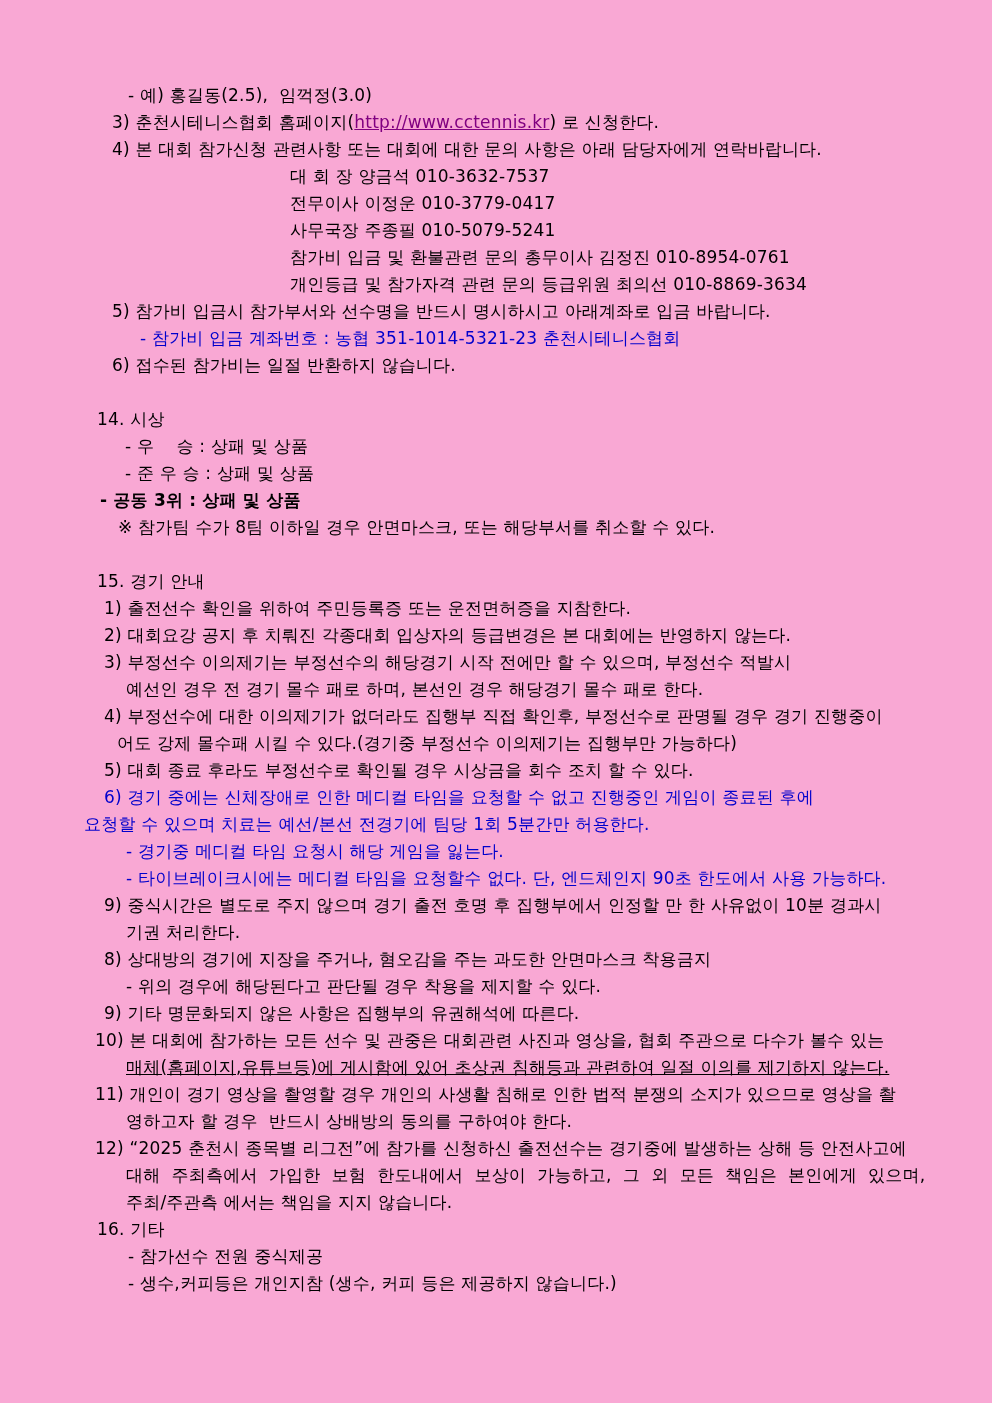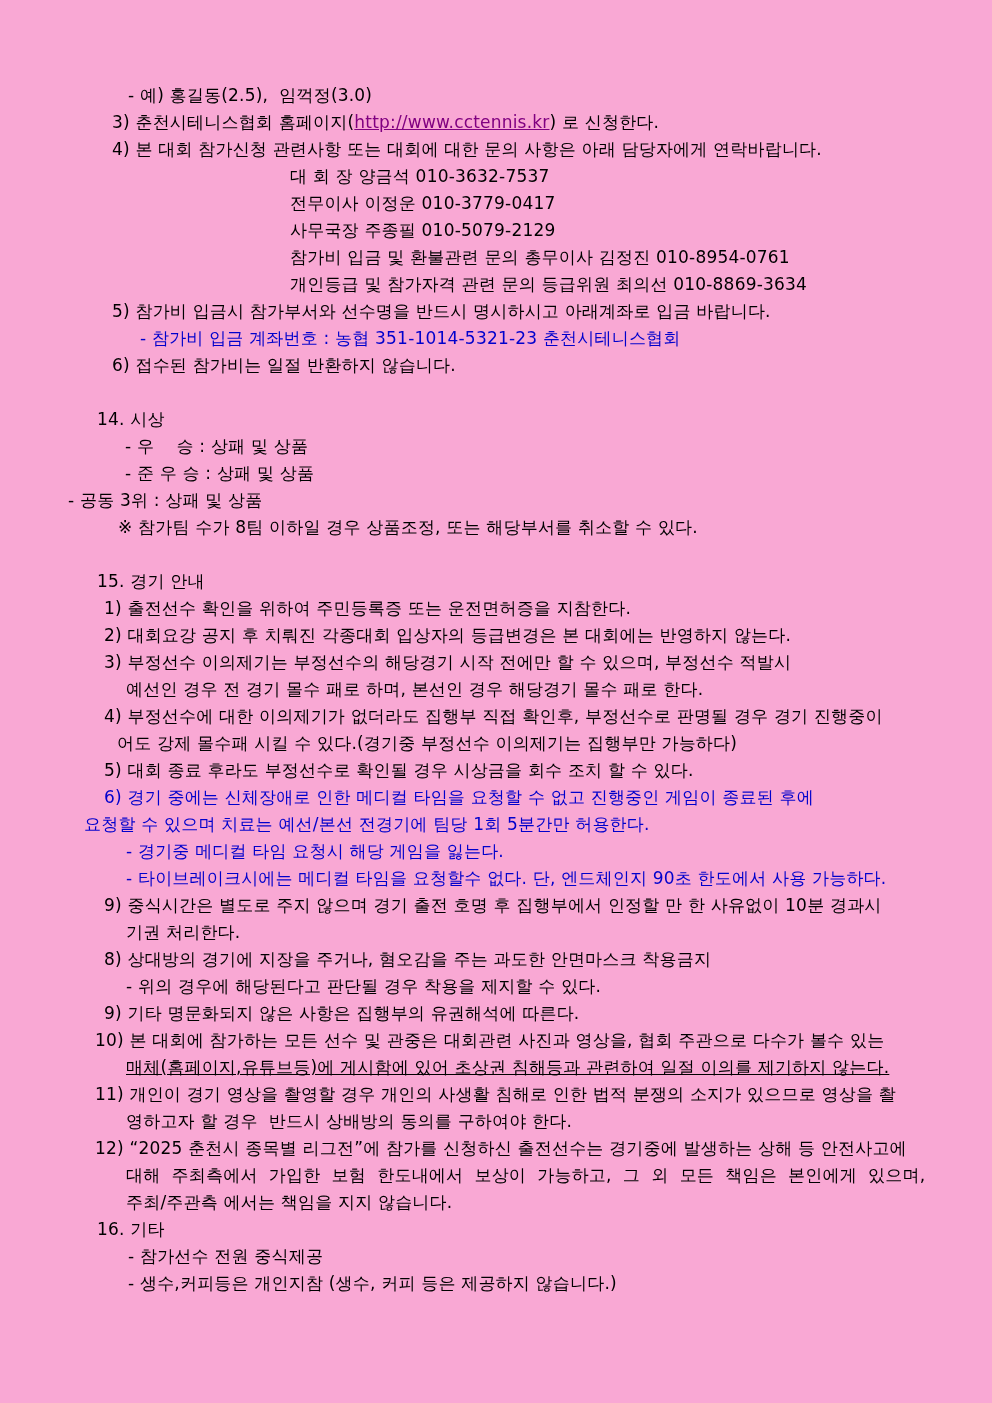--- a/index.html
+++ b/index.html
@@ -33,32 +33,32 @@
 </head>
 <body>
 
 <div class="page">
   <div class="doc" id="doc-lines">
       <div class="line" style="padding-left: 128px;">- 예) 홍길동(2.5),  임꺽정(3.0)</div>
       <div class="line" style="padding-left: 112px;"><span>3) 춘천시테니스협회 홈페이지(</span><span class="link">http://www.cctennis.kr</span><span>) 로 신청한다.</span></div>
       <div class="line" style="padding-left: 112px;">4) 본 대회 참가신청 관련사항 또는 대회에 대한 문의 사항은 아래 담당자에게 연락바랍니다.</div>
       <div class="line" style="padding-left: 290px;">대 회 장 양금석 010-3632-7537</div>
       <div class="line" style="padding-left: 290px;">전무이사 이정운 010-3779-0417</div>
-      <div class="line" style="padding-left: 290px;">사무국장 주종필 010-5079-2129</div>
+      <div class="line" style="padding-left: 290px;">사무국장 주종필 010-5079-5241</div>
       <div class="line" style="padding-left: 290px;">참가비 입금 및 환불관련 문의 총무이사 김정진 010-8954-0761</div>
       <div class="line" style="padding-left: 290px;">개인등급 및 참가자격 관련 문의 등급위원 최의선 010-8869-3634</div>
       <div class="line" style="padding-left: 112px;">5) 참가비 입금시 참가부서와 선수명을 반드시 명시하시고 아래계좌로 입금 바랍니다.</div>
       <div class="line blue" style="padding-left: 140px;">- 참가비 입금 계좌번호 : 농협 351-1014-5321-23 춘천시테니스협회</div>
       <div class="line" style="padding-left: 112px;">6) 접수된 참가비는 일절 반환하지 않습니다.</div>
       <div class="line"></div>
       <div class="line" style="padding-left: 97px;">14. 시상</div>
       <div class="line" style="padding-left: 125px;">- 우    승 : 상패 및 상품</div>
       <div class="line" style="padding-left: 125px;">- 준 우 승 : 상패 및 상품</div>
-      <div class="line" style="padding-left: 68px;">- 공동 3위 : 상패 및 상품</div>
-      <div class="line" style="padding-left: 118px;">※ 참가팀 수가 8팀 이하일 경우 상품조정, 또는 해당부서를 취소할 수 있다.</div>
+      <div class="line" style="padding-left: 100px; font-weight: bold;">- 공동 3위 : 상패 및 상품</div>
+      <div class="line" style="padding-left: 118px;">※ 참가팀 수가 8팀 이하일 경우 안면마스크, 또는 해당부서를 취소할 수 있다.</div>
       <div class="line"></div>
       <div class="line" style="padding-left: 97px;">15. 경기 안내</div>
       <div class="line" style="padding-left: 104px;">1) 출전선수 확인을 위하여 주민등록증 또는 운전면허증을 지참한다.</div>
       <div class="line" style="padding-left: 104px;">2) 대회요강 공지 후 치뤄진 각종대회 입상자의 등급변경은 본 대회에는 반영하지 않는다.</div>
       <div class="line" style="padding-left: 104px;">3) 부정선수 이의제기는 부정선수의 해당경기 시작 전에만 할 수 있으며, 부정선수 적발시</div>
       <div class="line" style="padding-left: 126px;">예선인 경우 전 경기 몰수 패로 하며, 본선인 경우 해당경기 몰수 패로 한다.</div>
       <div class="line" style="padding-left: 104px;">4) 부정선수에 대한 이의제기가 없더라도 집행부 직접 확인후, 부정선수로 판명될 경우 경기 진행중이</div>
       <div class="line" style="padding-left: 117px;">어도 강제 몰수패 시킬 수 있다.(경기중 부정선수 이의제기는 집행부만 가능하다)</div>
       <div class="line" style="padding-left: 104px;">5) 대회 종료 후라도 부정선수로 확인될 경우 시상금을 회수 조치 할 수 있다.</div>
       <div class="line blue" style="padding-left: 104px;">6) 경기 중에는 신체장애로 인한 메디컬 타임을 요청할 수 없고 진행중인 게임이 종료된 후에</div>

